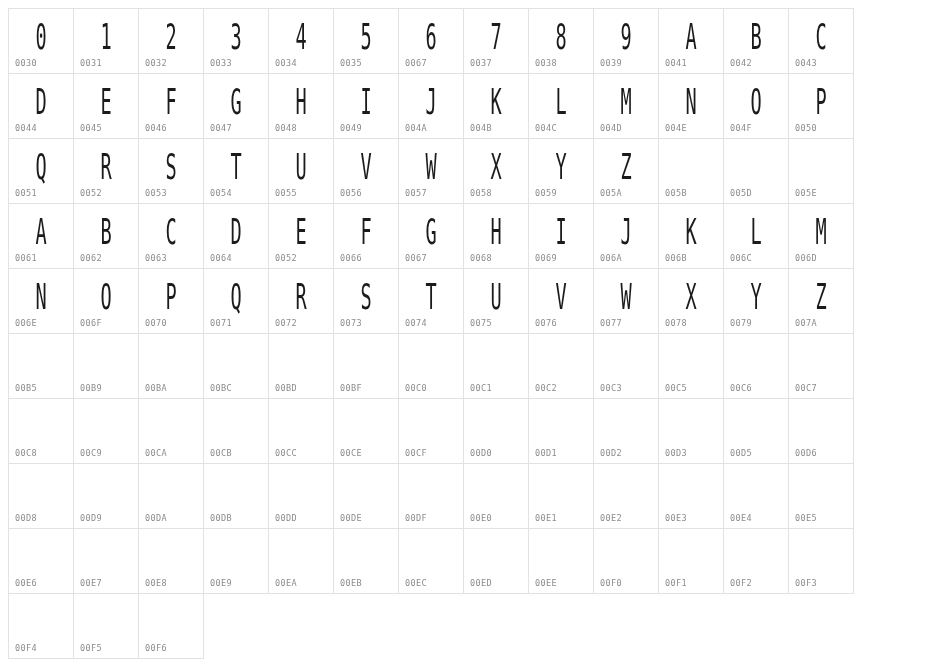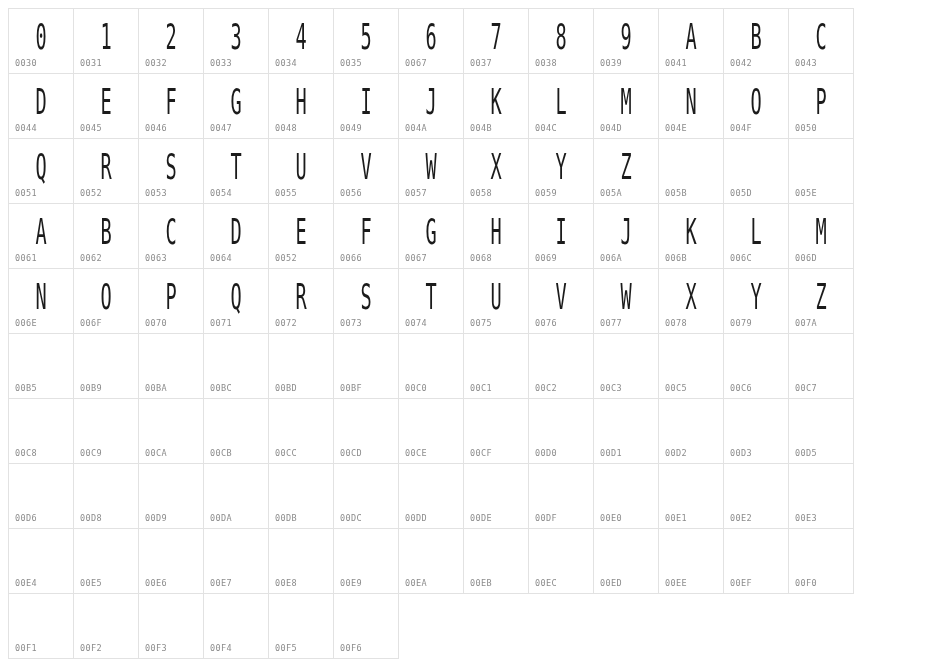--- a/index.html
+++ b/index.html
@@ -388,24 +388,20 @@
     <div class="glyph-cell">
       <div class="glyph-char"></div>
       <div class="glyph-code">00CB</div>
     </div>
     <div class="glyph-cell">
       <div class="glyph-char"></div>
       <div class="glyph-code">00CC</div>
     </div>
     <div class="glyph-cell">
       <div class="glyph-char"></div>
-      <div class="glyph-code">00CD</div>
-    </div>
-    <div class="glyph-cell">
-      <div class="glyph-char"></div>
       <div class="glyph-code">00CE</div>
     </div>
     <div class="glyph-cell">
       <div class="glyph-char"></div>
       <div class="glyph-code">00CF</div>
     </div>
     <div class="glyph-cell">
       <div class="glyph-char"></div>
       <div class="glyph-code">00D0</div>
     </div>
@@ -440,24 +436,20 @@
     <div class="glyph-cell">
       <div class="glyph-char"></div>
       <div class="glyph-code">00DA</div>
     </div>
     <div class="glyph-cell">
       <div class="glyph-char"></div>
       <div class="glyph-code">00DB</div>
     </div>
     <div class="glyph-cell">
       <div class="glyph-char"></div>
-      <div class="glyph-code">00DC</div>
-    </div>
-    <div class="glyph-cell">
-      <div class="glyph-char"></div>
       <div class="glyph-code">00DD</div>
     </div>
     <div class="glyph-cell">
       <div class="glyph-char"></div>
       <div class="glyph-code">00DE</div>
     </div>
     <div class="glyph-cell">
       <div class="glyph-char"></div>
       <div class="glyph-code">00DF</div>
     </div>
@@ -513,24 +505,20 @@
       <div class="glyph-char"></div>
       <div class="glyph-code">00EC</div>
     </div>
     <div class="glyph-cell">
       <div class="glyph-char"></div>
       <div class="glyph-code">00ED</div>
     </div>
     <div class="glyph-cell">
       <div class="glyph-char"></div>
       <div class="glyph-code">00EE</div>
-    </div>
-    <div class="glyph-cell">
-      <div class="glyph-char"></div>
-      <div class="glyph-code">00EF</div>
     </div>
     <div class="glyph-cell">
       <div class="glyph-char"></div>
       <div class="glyph-code">00F0</div>
     </div>
     <div class="glyph-cell">
       <div class="glyph-char"></div>
       <div class="glyph-code">00F1</div>
     </div>
     <div class="glyph-cell">

